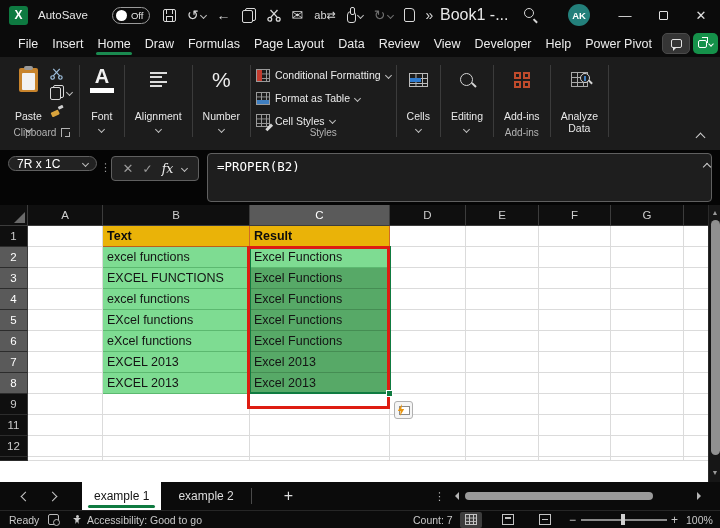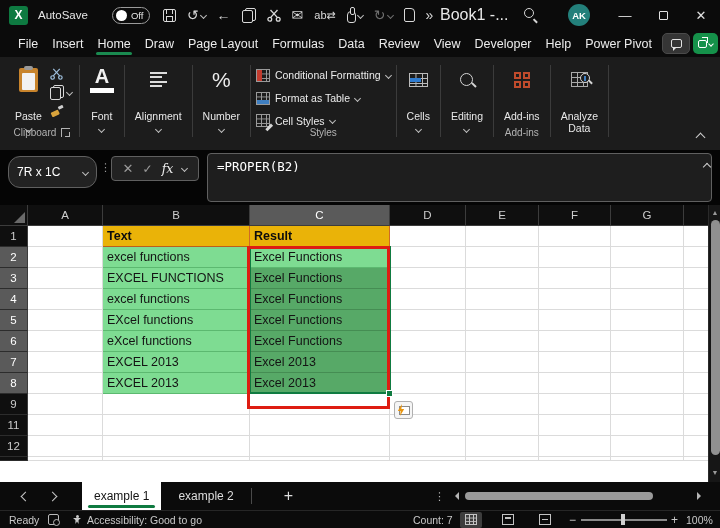--- a/index.html
+++ b/index.html
@@ -81,21 +81,21 @@
 .addinsic span{border:2px solid #c04b2c}
 .analyzeic{width:17px;height:15px;border:1px solid #aaa;background-image:linear-gradient(#aaa 1px,transparent 1px),linear-gradient(90deg,#aaa 1px,transparent 1px);background-size:6px 5px;background-position:-1px -1px;position:relative}
 .analyzeic .mag{position:absolute;right:-3px;top:0;width:10px;height:10px;border:1.5px solid #d5d5d5;border-radius:50%;background:#1c1c1c;display:flex;align-items:flex-end;justify-content:center;padding-bottom:1px}
 .analyzeic .mag i{display:block;width:2px;height:5px;background:#3f7fc1}
 .analyzeic .mag::after{content:'';position:absolute;width:5px;height:1.5px;background:#d5d5d5;transform:rotate(45deg);right:-4px;bottom:0}
 .launcher{width:9px;height:9px;border-left:1px solid #b3b3b3;border-top:1px solid #b3b3b3;position:relative}
 .launcher::after{content:'';position:absolute;right:0;bottom:0;width:4px;height:4px;border-right:1.5px solid #b3b3b3;border-bottom:1.5px solid #b3b3b3}
 .collapse-chev{position:absolute;right:16px;bottom:9px;width:7px;height:7px;border-left:1.5px solid #cfcfcf;border-top:1.5px solid #cfcfcf;transform:rotate(45deg)}
 
 .fregion{position:absolute;top:150px;left:0;width:720px;height:55px;background:#050505}
-.namebox{position:absolute;left:8px;top:6px;width:89px;height:32px;background:#222;border:1px solid #606060;border-radius:12px;display:flex;align-items:center;padding:0 8px;font-size:12px;color:#fff;justify-content:space-between}
+.namebox{position:absolute;left:8px;top:6px;width:89px;height:15px;background:#222;border:1px solid #606060;border-radius:12px;display:flex;align-items:center;padding:0 8px;font-size:12px;color:#fff;justify-content:space-between}
 .fdots{position:absolute;left:100px;top:11px;color:#9a9a9a;font-size:11px}
 .fxbox{position:absolute;left:111px;top:6px;width:88px;height:25px;background:#222;border:1px solid #606060;border-radius:4px;display:flex;align-items:center;justify-content:space-around;padding:0 6px}
 .fxbox .x{color:#9b9b9b;font-size:13px}
 .fxbox .ck{color:#9b9b9b;font-size:12px}
 .fxbox .fx{color:#ececec;font-size:12.5px;font-family:"DejaVu Serif",serif;font-style:italic}
 .finput{position:absolute;left:207px;top:3px;width:505px;height:49px;background:#1e1e1e;border:1px solid #606060;border-radius:4px;color:#fff;font-family:"DejaVu Sans Mono",monospace;font-size:12.5px;padding:5px 9px}
 .fcollapse{position:absolute;right:10px;top:14px;width:6px;height:6px;border-left:1.4px solid #cfcfcf;border-top:1.4px solid #cfcfcf;transform:rotate(45deg)}
 
 .grid{position:absolute;top:205px;left:0;width:708px;height:277px;background:#fff;overflow:hidden}
 .colheads{display:flex;height:21px}
@@ -202,22 +202,22 @@
       </div>
     <div class="winbtn">✕</div>
   </div>
 </div>
 
 <div class="tabrow">
   <div class="rtab">File</div>
   <div class="rtab">Insert</div>
   <div class="rtab active">Home</div>
   <div class="rtab">Draw</div>
+  <div class="rtab">Formulas</div>
   <div class="rtab">Page Layout</div>
-  <div class="rtab">Formulas</div>
   <div class="rtab">Data</div>
   <div class="rtab">Review</div>
   <div class="rtab">View</div>
   <div class="rtab">Developer</div>
   <div class="rtab">Help</div>
   <div class="rtab">Power Pivot</div>
   <div class="comment-btn">
       <span class="comment-glyph"></span>
     </div>
   <div class="share-btn">

